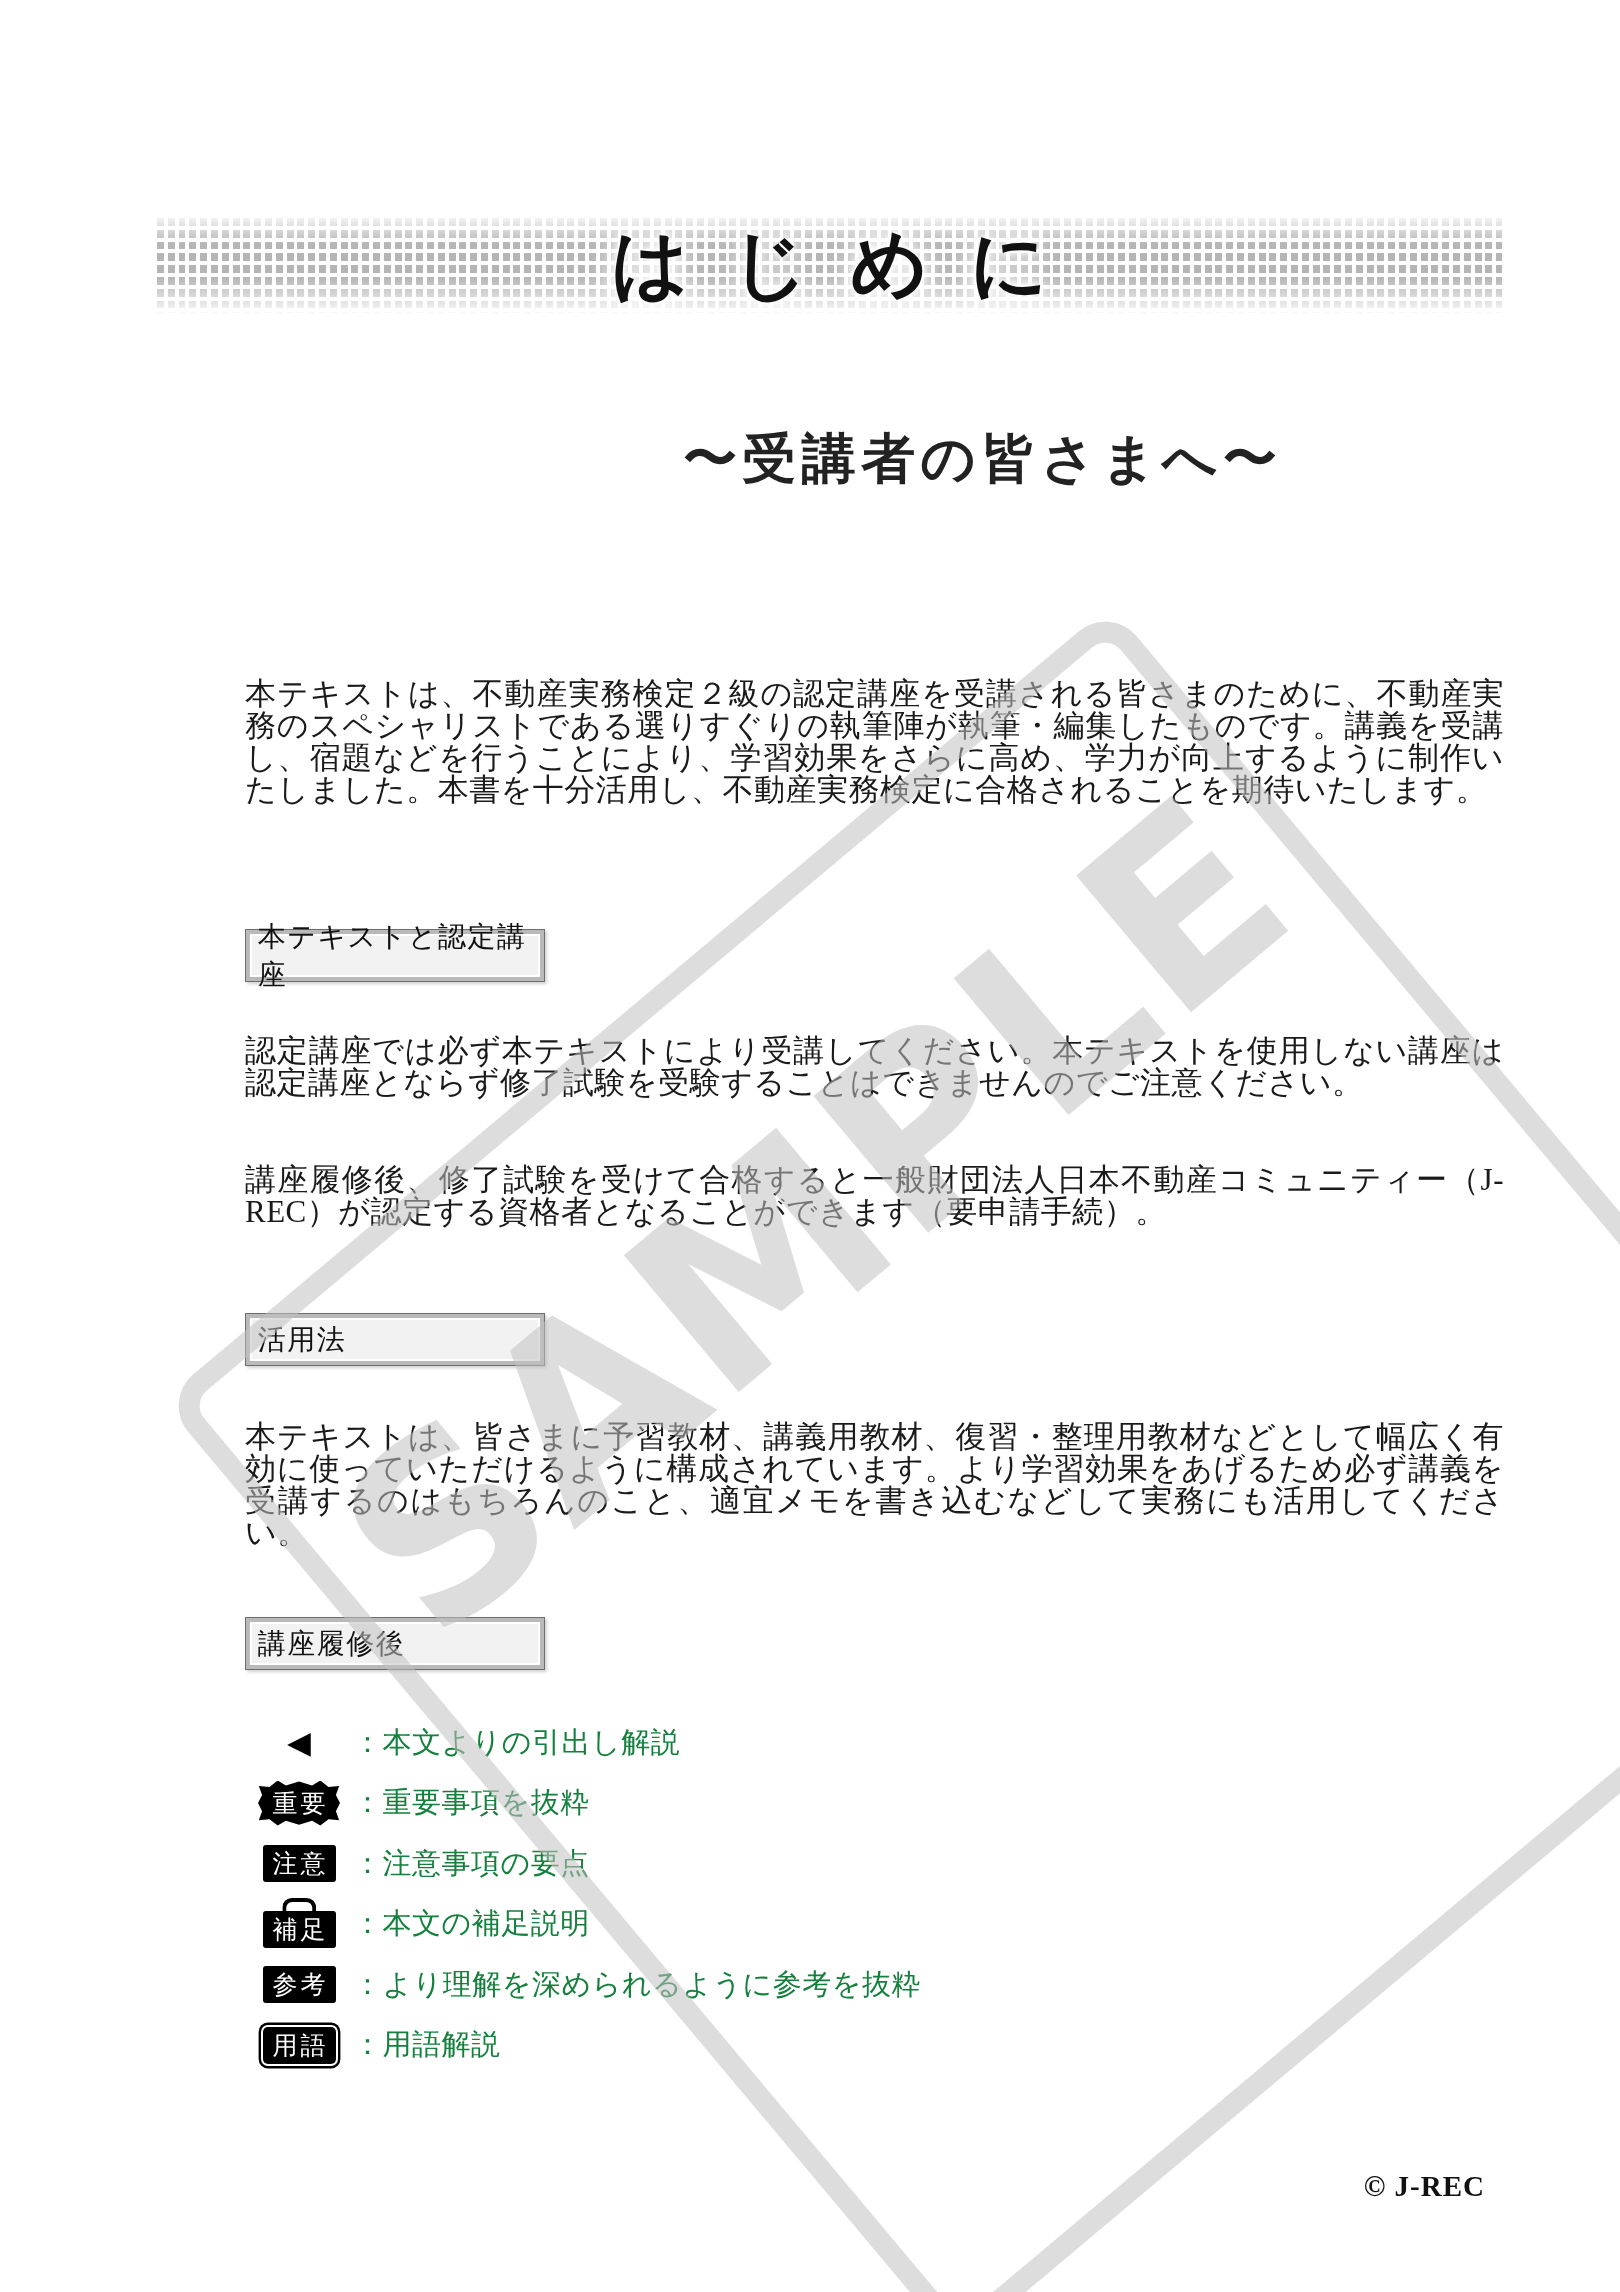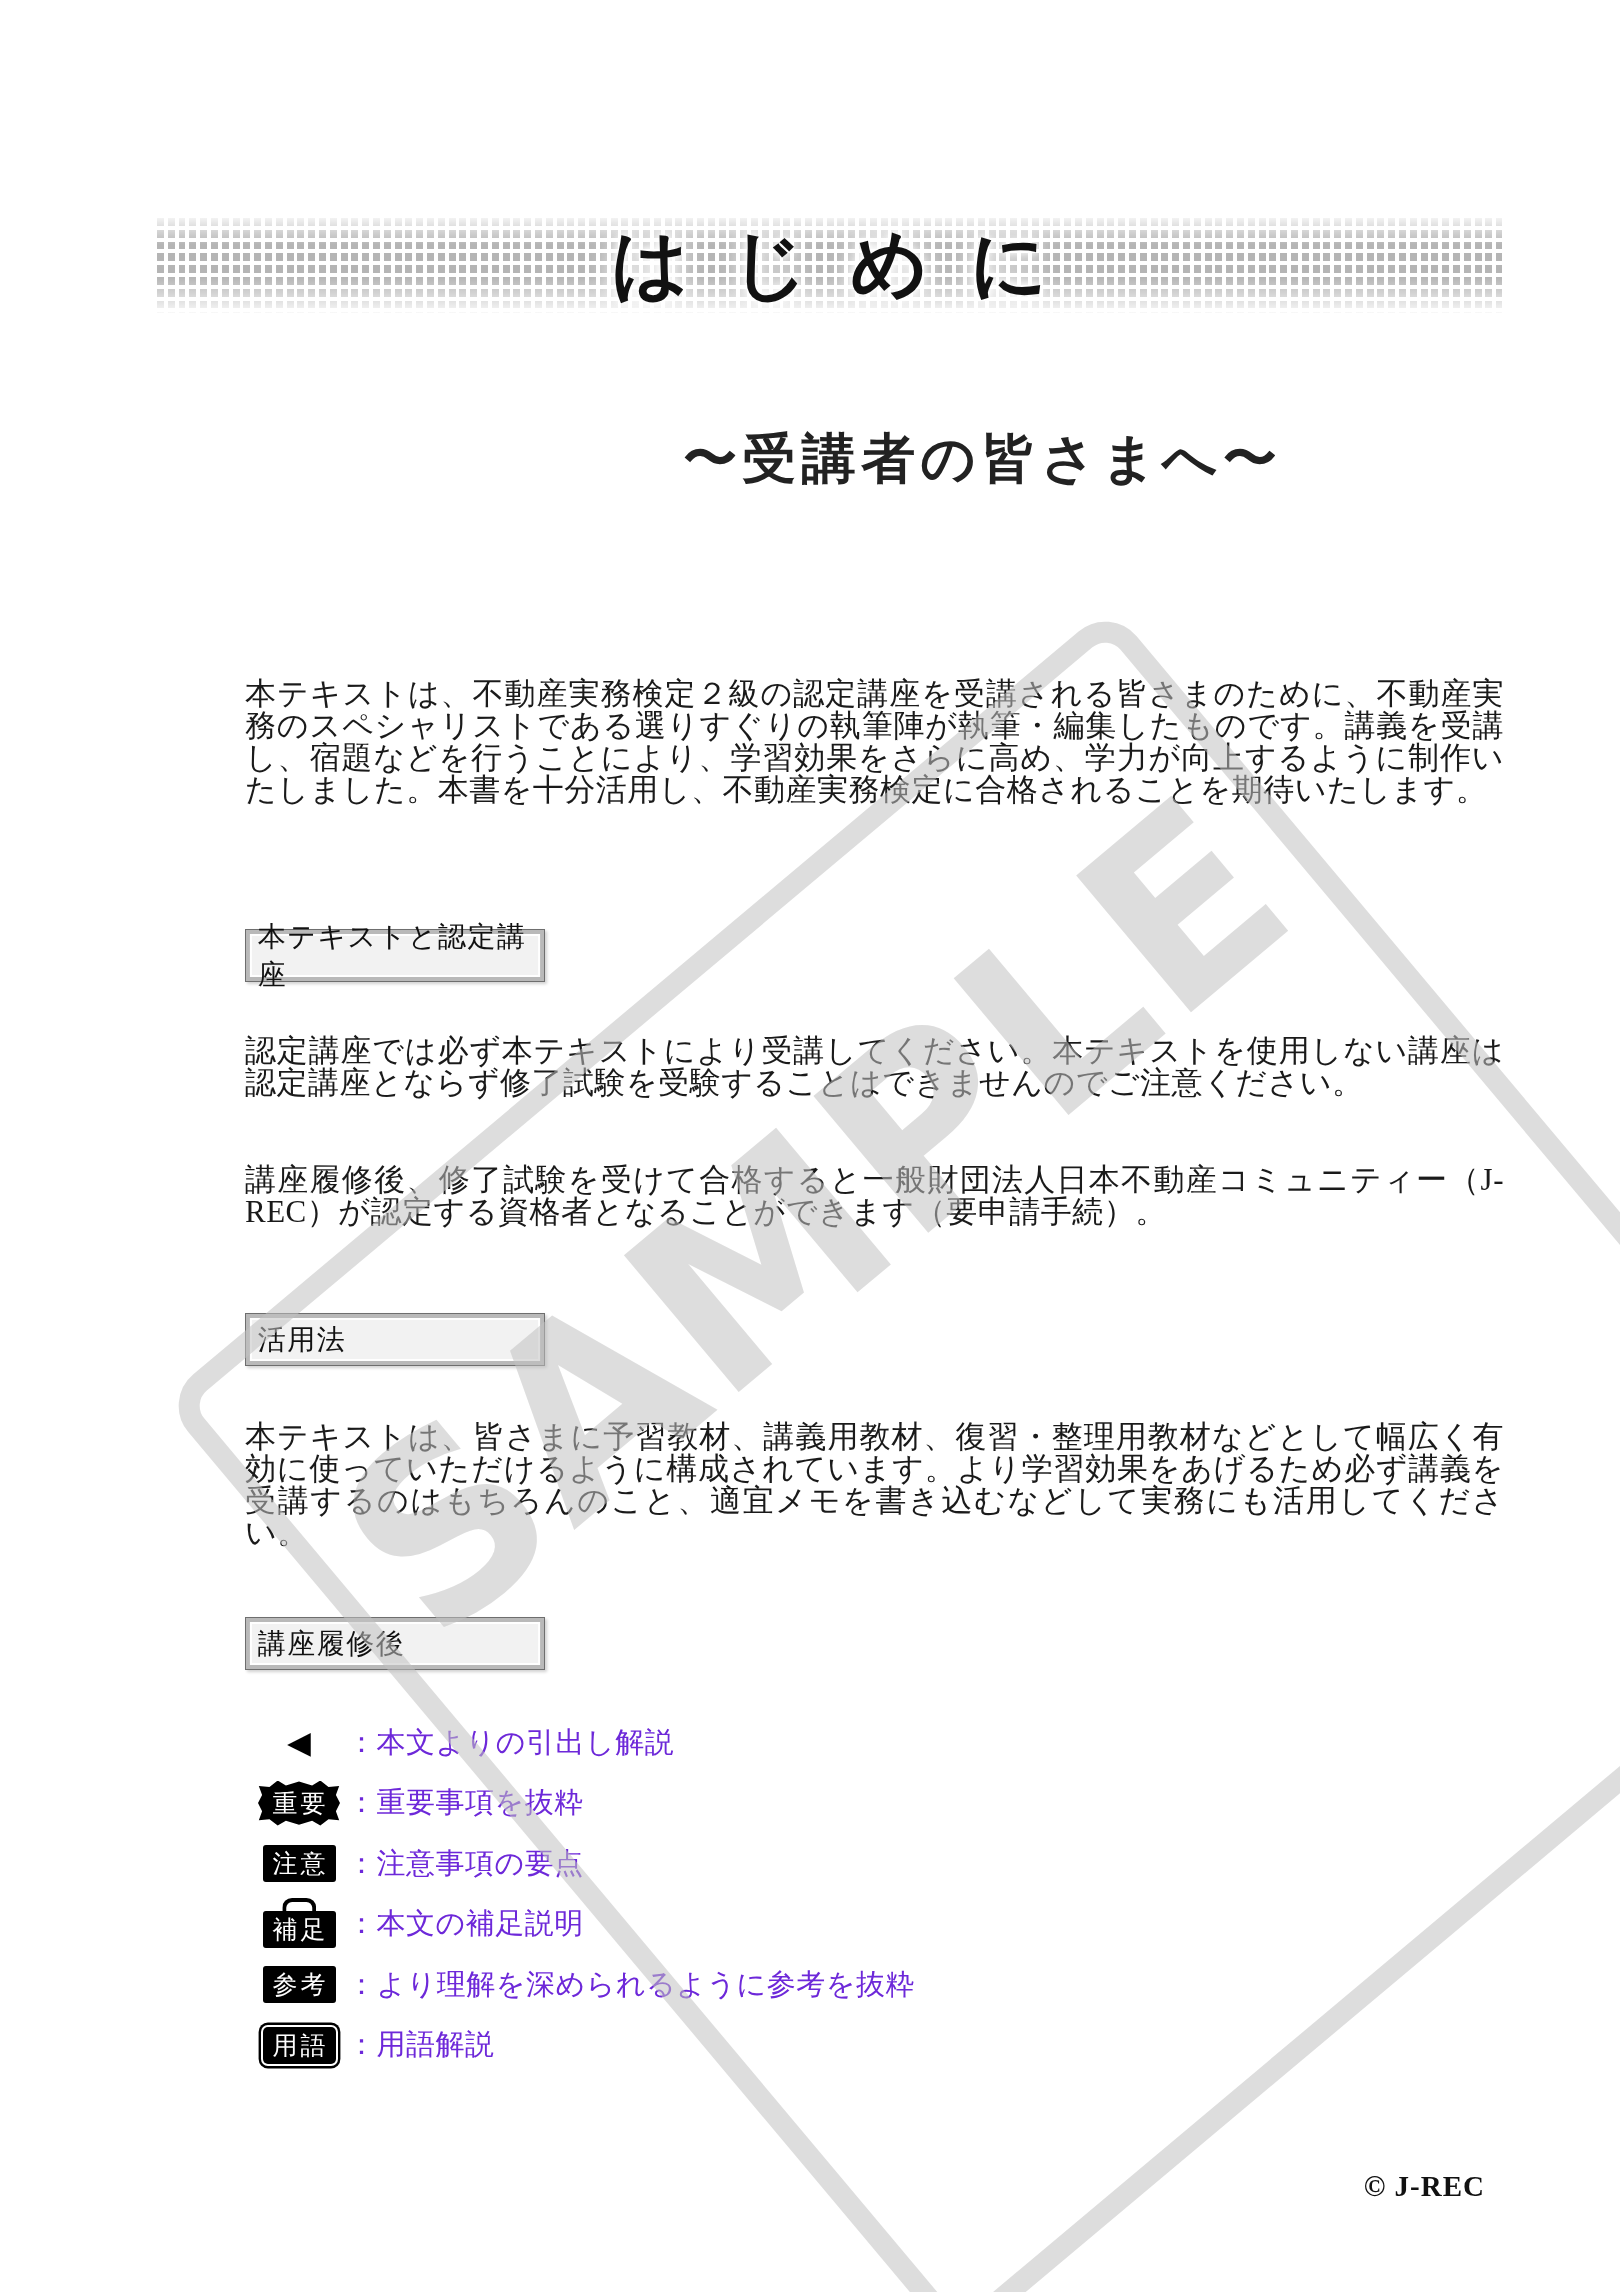--- a/index.html
+++ b/index.html
@@ -85,21 +85,21 @@
     content:""; position:absolute; top:-12.7px; left:50%; transform:translateX(-50%);
     width:25.5px; height:14.7px;
     border:4.9px solid #000; border-bottom:none;
     border-radius:9.8px 9.8px 0 0;
   }
   .badge-book { border-radius:4.9px; box-shadow:0 0 0 2px #fff, 0 0 0 4.4px #000; }
   .arrow-glyph {
     font-family:"DejaVu Sans",sans-serif;
     font-size:31px; color:#000; line-height:1;
   }
-  .legend-desc { font-size:29px; letter-spacing:0.5px; margin-left:6px; color:#6d28d9; }
+  .legend-desc { font-size:29px; letter-spacing:0.5px; margin-left:12px; color:#15803d; }
 
   
   .watermark {
     position:absolute; left:415px; top:858px; width:1196px; height:1196px;
     border:21.6px solid rgba(193,193,193,0.55);
     border-radius:41px;
     transform:rotate(-40deg);
     z-index:6; pointer-events:none;
   }
   .wm-text {

